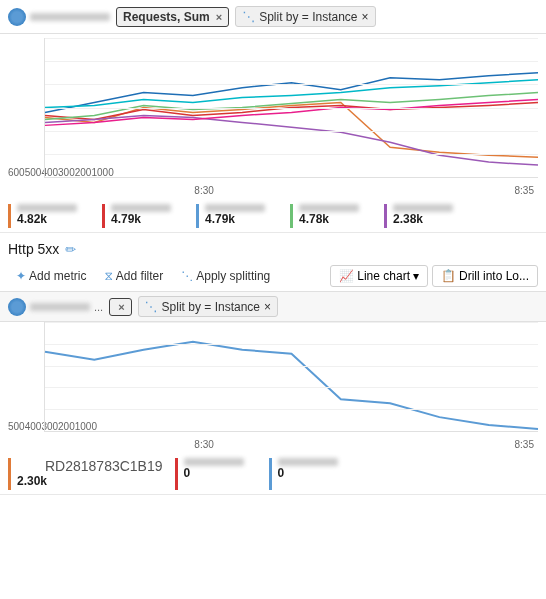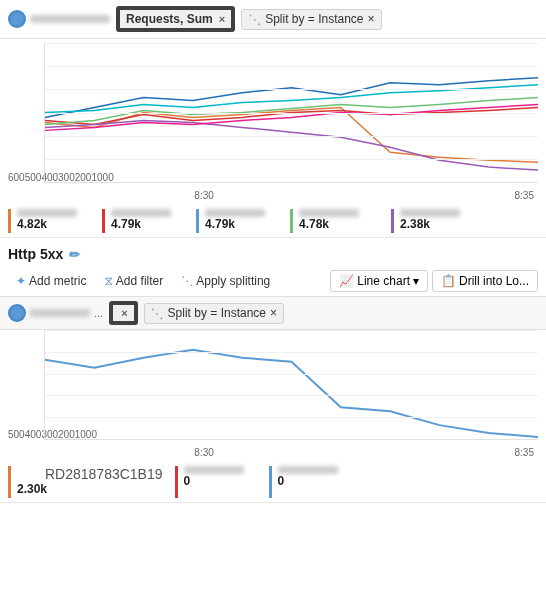--- a/index.html
+++ b/index.html
@@ -41,21 +41,21 @@
       background: #ccc;
       border-radius: 2px;
       height: 8px;
       filter: blur(2px);
     }
     .tag-pill {
       display: flex;
       align-items: center;
       gap: 4px;
       background: #f0f0f0;
-      border: 4px solid #404040;
+      border: 1px solid #404040;
       border-radius: 3px;
       padding: 2px 6px;
       font-size: 12px;
       font-weight: 600;
     }
     .tag-pill .close-x {
       cursor: pointer;
       color: #666;
       font-size: 11px;
       margin-left: 2px;
@@ -155,21 +155,21 @@
       color: #1a1a1a;
     }
 
     
     .section-header {
       display: flex;
       align-items: center;
       padding: 8px 8px 4px 8px;
       gap: 6px;
       font-size: 14px;
-      font-weight: 700;
+      font-weight: 400;
       color: #1a1a1a;
     }
     .edit-icon {
       color: #5b9bd5;
       font-size: 13px;
       cursor: pointer;
     }
 
     
     .metric-toolbar {
@@ -323,21 +323,21 @@
       <span class="blurred-text" style="width:60px;"></span>
     </div>
     <div class="legend-value">4.79k</div>
   </div>
   <div class="legend-card" style="border-left-color: #6dc175;">
     <div class="legend-label">
       <span class="blurred-text" style="width:60px;"></span>
     </div>
     <div class="legend-value">4.78k</div>
   </div>
-  <div class="legend-card" style="border-left-color: #9b59b6; margin-left: 7px;">
+  <div class="legend-card" style="border-left-color: #9b59b6;">
     <div class="legend-label">
       <span class="blurred-text" style="width:60px;"></span>
     </div>
     <div class="legend-value">2.38k</div>
   </div>
 </div>
 
 <div class="section-header">
   <span>Http 5xx</span>
   <span class="edit-icon">✏</span>

